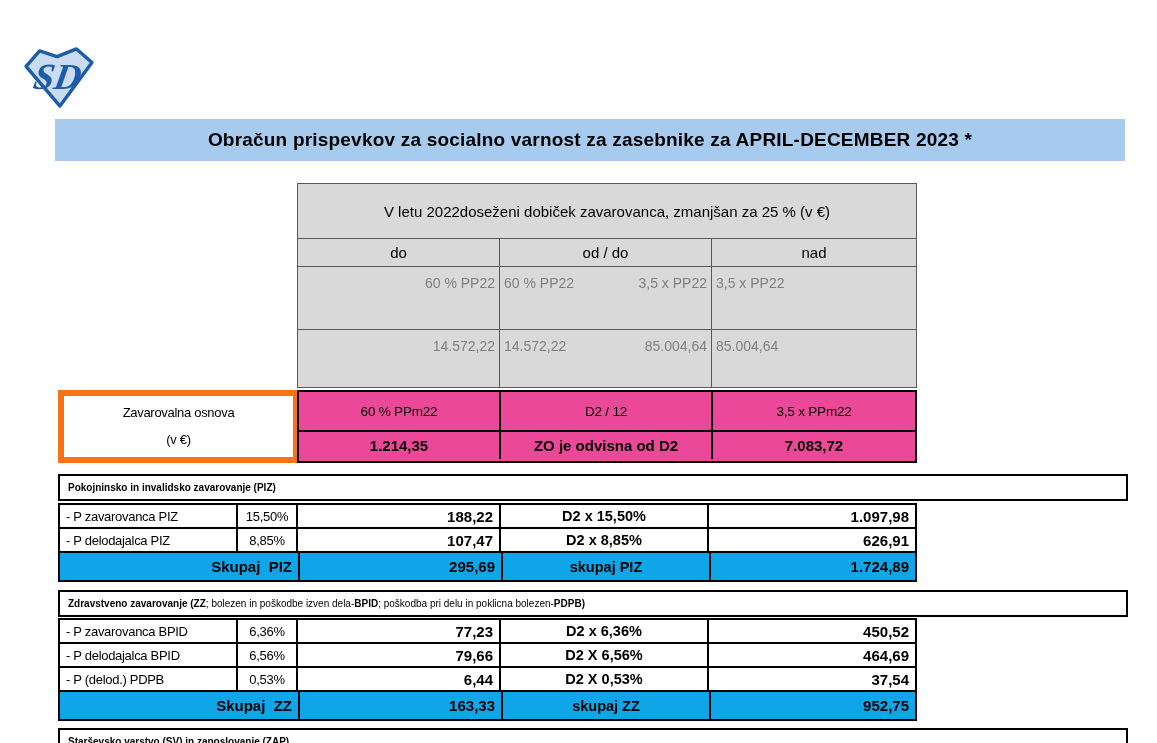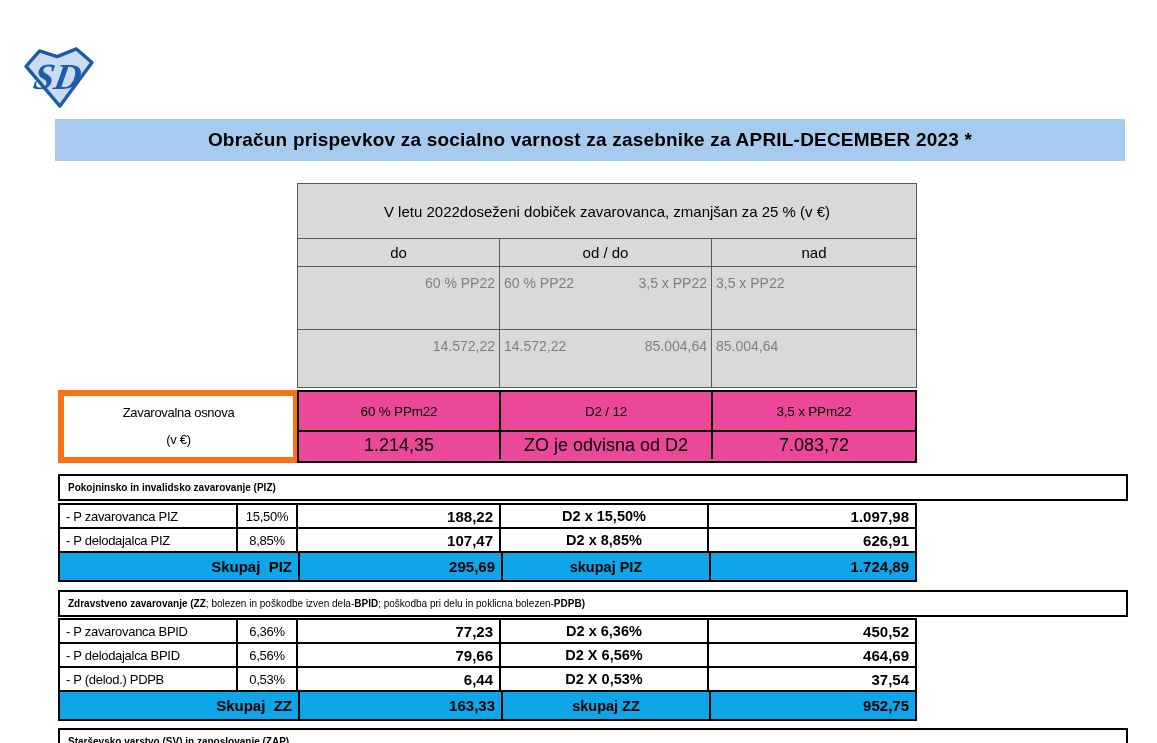--- a/index.html
+++ b/index.html
@@ -49,21 +49,21 @@
     font-size: 13px; letter-spacing: -0.3px;
   }
   .base-rows {
     position: absolute; left: 297px; top: 390px; width: 620px; height: 73px;
     border: 2px solid #000; background: #ec4899;
   }
   .base-grid { display: grid; grid-template-columns: 202px 212px 1fr; }
   .base-grid > div { border-right: 2px solid #000; display: flex; align-items: center; justify-content: center; }
   .base-grid > div:last-child { border-right: none; }
   .base-formulas { height: 40px; border-bottom: 2px solid #000; font-size: 13.5px; letter-spacing: -0.2px; }
-  .base-values { height: 27px; font-size: 18px; font-weight: normal; }
+  .base-values { height: 27px; font-size: 15px; font-weight: bold; }
 
   
   .section-header {
     position: absolute; left: 58px; width: 1070px; height: 27px;
     border: 2px solid #000; background: #fff;
     display: flex; align-items: center; padding-left: 8px;
     font-size: 10px; white-space: pre;
   }
   .section-header .seg-bold { font-weight: bold; }
   .section-rows {

